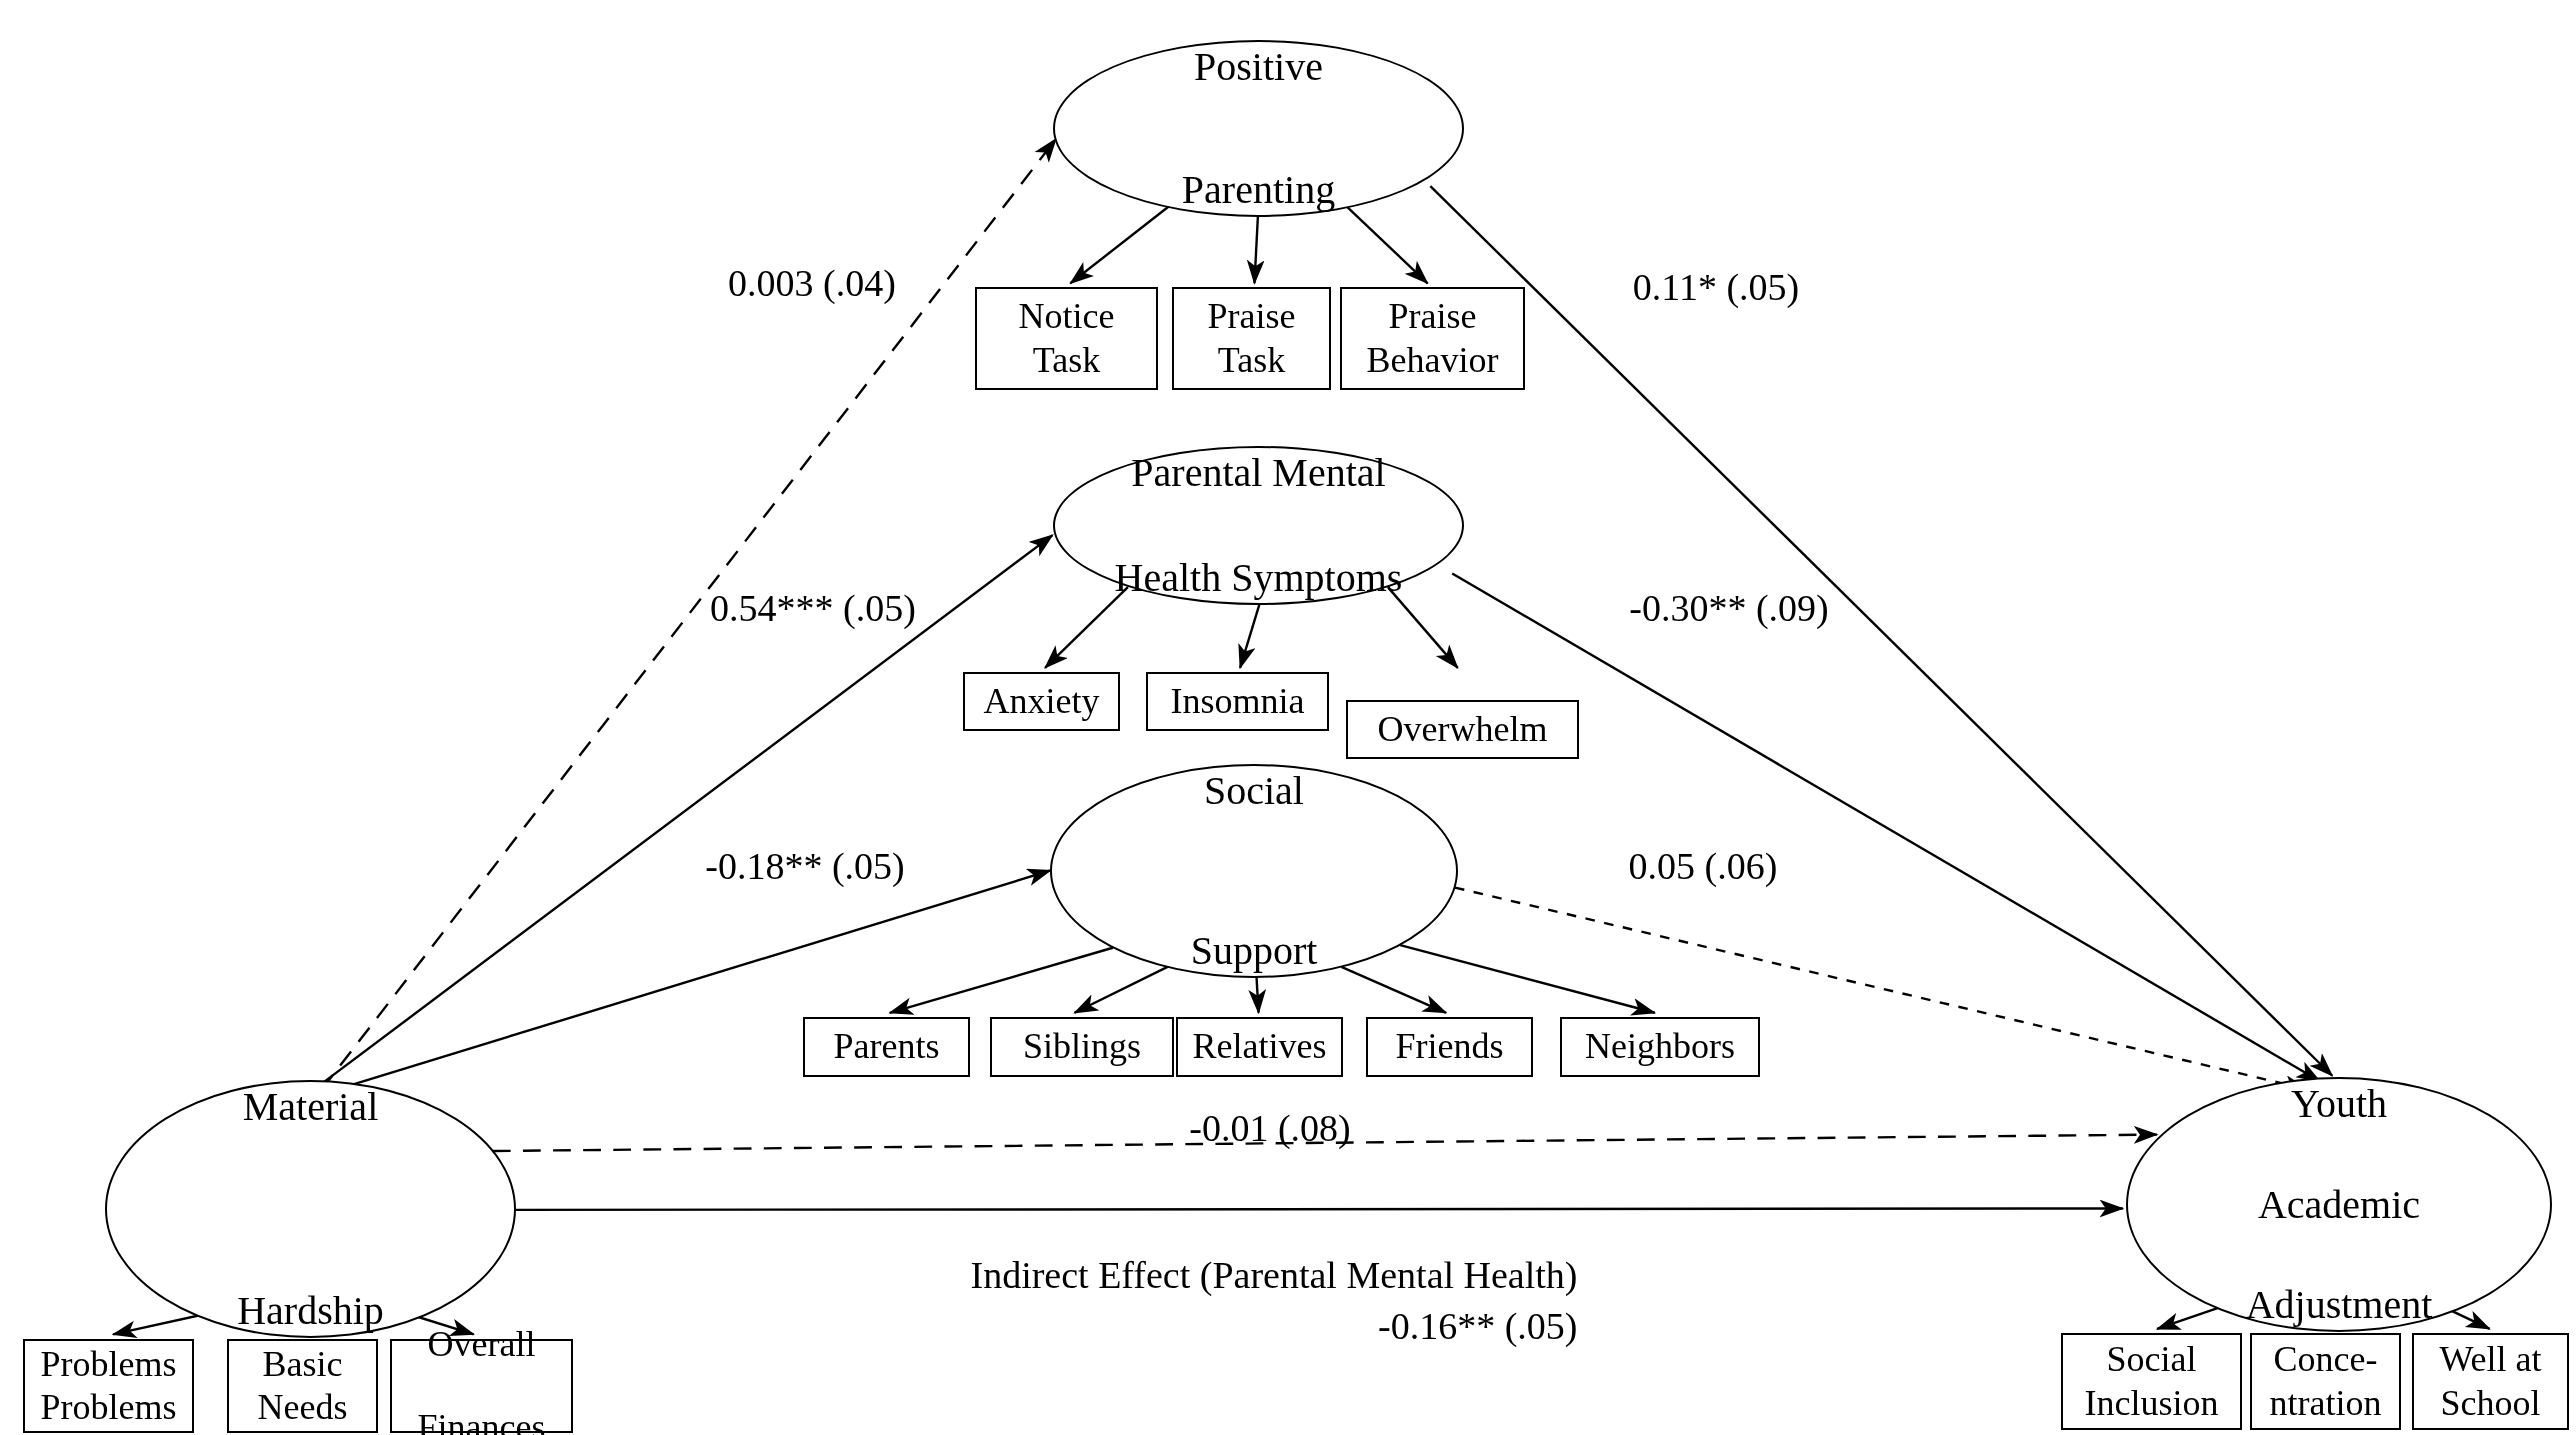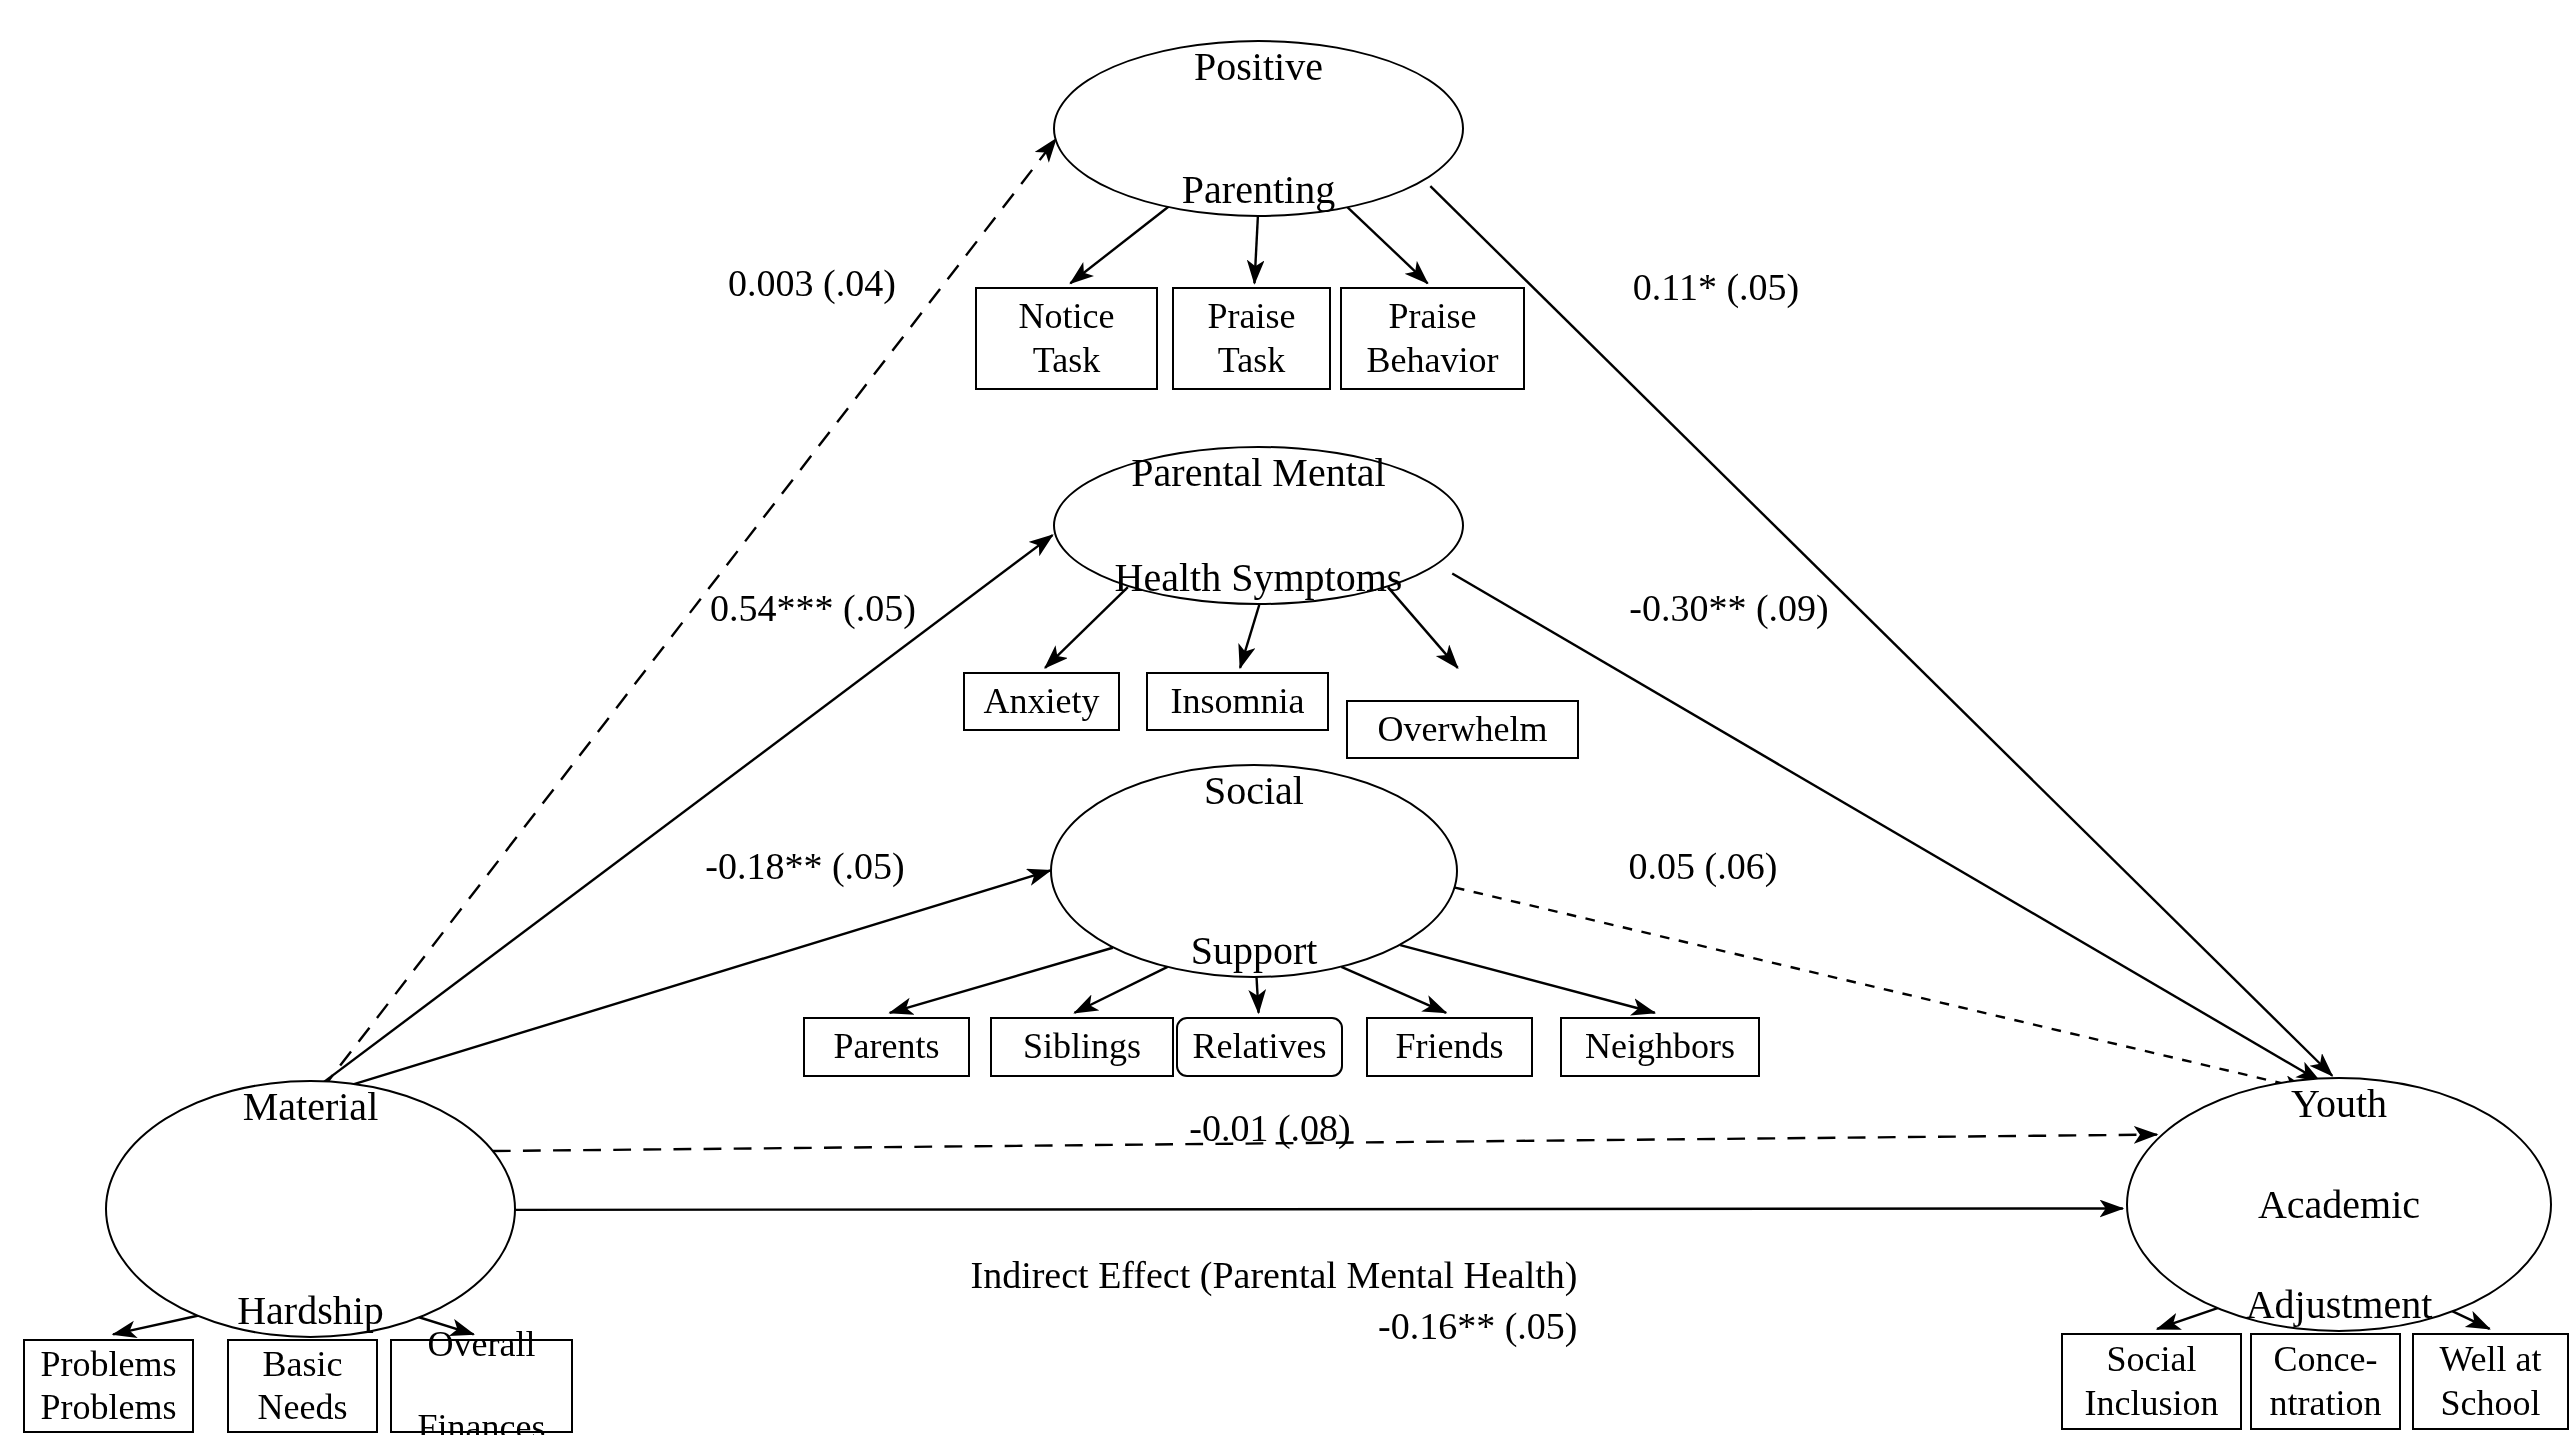--- a/index.html
+++ b/index.html
@@ -142,21 +142,21 @@
   <div class="box" style="left:1346px;top:672px;width:233px;height:59px;margin-top:28px;">
     <span>Overwhelm</span>
   </div>
 
   <div class="box" style="left:803px;top:1017px;width:167px;height:60px;">
     <span>Parents</span>
   </div>
   <div class="box" style="left:990px;top:1017px;width:184px;height:60px;">
     <span>Siblings</span>
   </div>
-  <div class="box" style="left:1176px;top:1017px;width:167px;height:60px;border-radius:11px;">
+  <div class="box" style="left:1176px;top:1017px;width:167px;height:60px;">
     <span>Relatives</span>
   </div>
   <div class="box" style="left:1366px;top:1017px;width:167px;height:60px;">
     <span>Friends</span>
   </div>
   <div class="box" style="left:1560px;top:1017px;width:200px;height:60px;">
     <span>Neighbors</span>
   </div>
 
   <div class="box" style="left:23px;top:1339px;width:171px;height:94px;">

